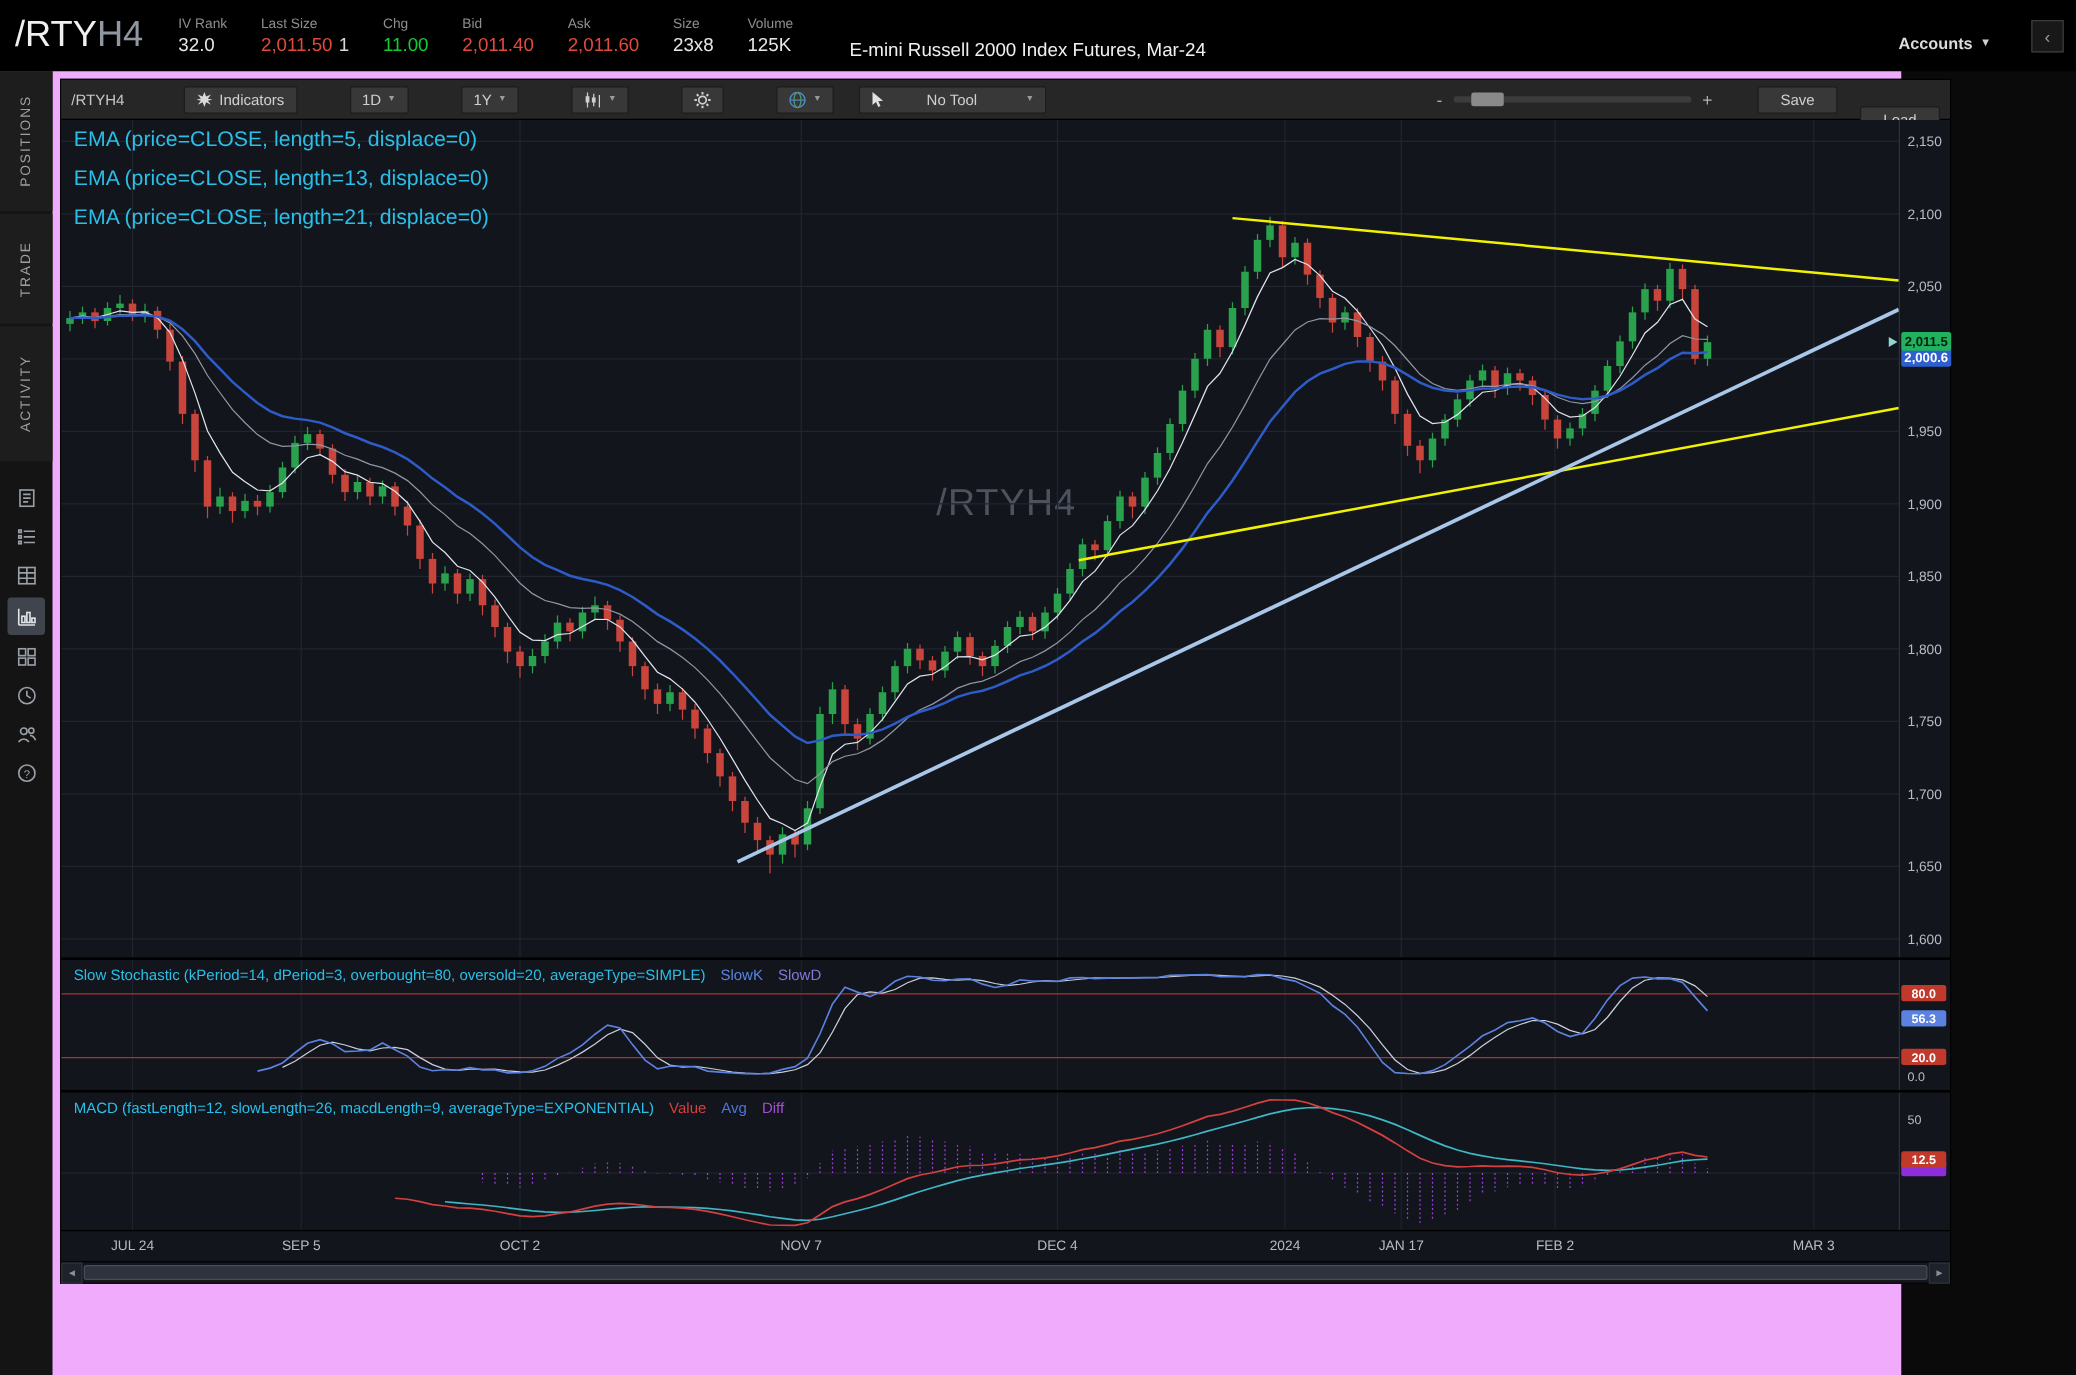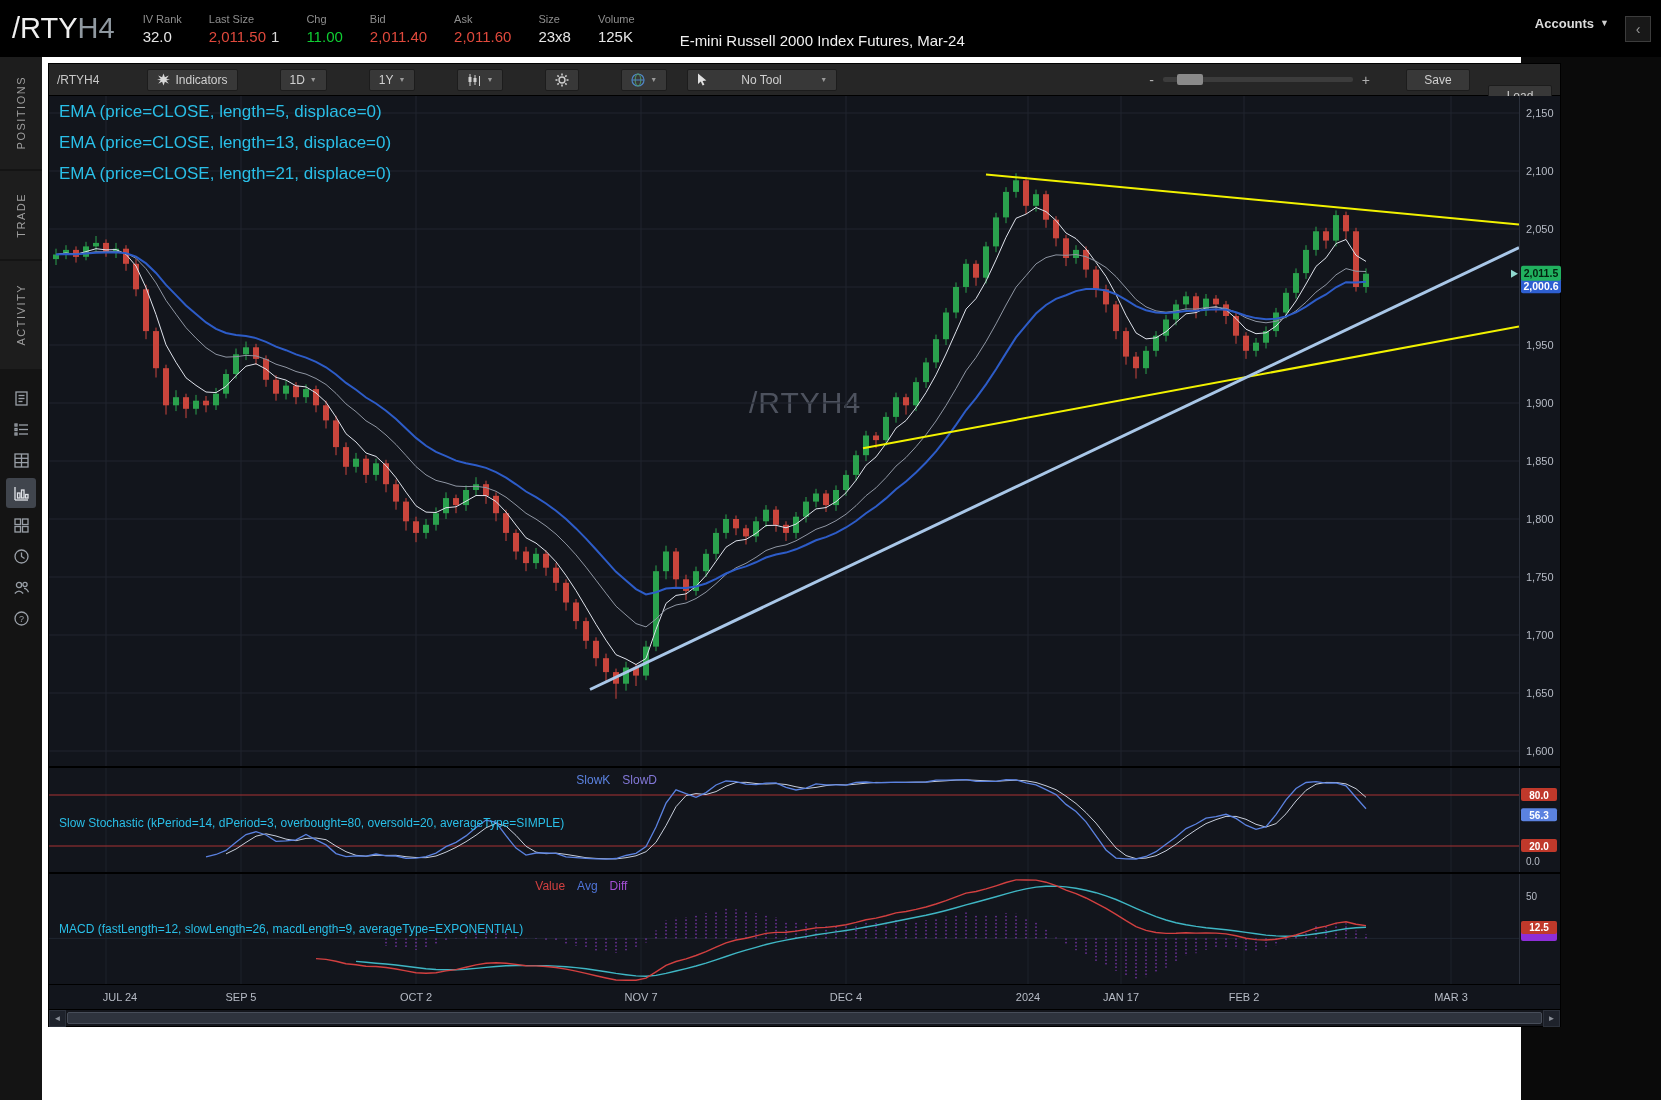--- a/index.html
+++ b/index.html
@@ -1,33 +1,33 @@
 <!DOCTYPE html>
 <html><head>
 <meta charset="utf-8">
 <style>
   * { margin:0; padding:0; box-sizing:border-box; }
   html,body { background:#0a0a0a; }
   body { font-family:"Liberation Sans", sans-serif; width:1661px; height:1100px; overflow:hidden; cursor:default; user-select:none; }
-  .page { position:relative; width:1521px; height:1100px; background:#ffffff; }
+  .page { position:relative; width:1521px; height:1100px; background:#f0abfc; }
 
   
   .header { position:absolute; left:0; top:0; width:1661px; height:57px; background:#000; display:flex; align-items:center; padding:0 10px 0 12px; }
   .sym { font-size:29px; letter-spacing:0; margin-right:28px; white-space:nowrap; }
   .sym .s1 { color:#f0f0f0; }
   .sym .s2 { color:#8f98a0; }
   .hcol { display:flex; flex-direction:column; margin-right:27px; }
   .hlabel { font-size:11px; color:#8e8e8e; white-space:nowrap; }
   .hval { font-size:15px; margin-top:3px; white-space:nowrap; }
   .v-white { color:#e6e6e6; }
   .v-red { color:#e0493c; }
   .v-green { color:#0fce33; }
   .v-dim { color:#d8d8d8; margin-left:5px; }
   .desc { font-size:15px; color:#f0f0f0; align-self:flex-end; margin:0 0 8px 18px; white-space:nowrap; }
-  .hright { margin-left:auto; display:flex; align-items:flex-start; gap:16px; }
+  .hright { margin-left:auto; display:flex; align-items:flex-end; gap:32px; }
   .accounts { font-size:13px; font-weight:bold; color:#dcdcdc; display:flex; align-items:center; gap:6px; }
   .caret { font-size:7px; color:#9a9a9a; }
   .accounts .caret { font-size:9px; color:#cfcfcf; }
   .collapse-box { width:26px; height:26px; border:1px solid #3c3c3c; background:#181818; color:#9a9a9a; display:flex; align-items:center; justify-content:center; font-size:14px; }
 
   
   .sidebar { position:absolute; left:0; top:57px; width:42px; height:1043px; background:#141414; }
   .side-tab { width:42px; background:#1d1d1d; margin-bottom:2px; display:flex; align-items:center; justify-content:center; }
   .side-tab span { writing-mode:vertical-rl; transform:rotate(180deg); font-size:11px; color:#9f9f9f; letter-spacing:1.5px; }
   .t1 { height:112px; } .t2 { height:88px; } .t3 { height:108px; }
@@ -51,21 +51,21 @@
   .zoom-handle { position:absolute; left:14px; top:-3px; width:26px; height:11px; background:#8a8a8a; border-radius:2px; }
   .tb-save { margin-left:30px; width:64px; justify-content:center; }
   .tb-load { margin-left:12px; width:64px; justify-content:center;margin-top:32px; }
 
   .chart-area { position:relative; height:670px; background:#12151c; }
   .chart-area svg, .subpanel svg { position:absolute; left:0; top:0; }
   .watermark { position:absolute; left:700px; top:290px; font-size:30px; letter-spacing:1px; color:rgba(150,158,175,0.45); }
   .study-labels { position:absolute; left:10px; top:6px; z-index:3; }
   .study-line { font-size:17px; color:#29bfe8; margin-bottom:11px; white-space:nowrap; }
   .sub-label-row { position:absolute; left:10px; top:5px; z-index:3; display:flex; gap:12px; font-size:12px; white-space:nowrap; }
-  .lbl-cyan { color:#29bfe8;margin-top:43px; }
+  .lbl-cyan { color:#29bfe8; }
   .lbl-slowk { color:#5b82e0; }
   .lbl-slowd { color:#8378d8; }
   .lbl-value { color:#d24040; }
   .lbl-avg { color:#4f74d8; }
   .lbl-diff { color:#a44fd4; }
 
   .subpanel { position:relative; background:#12151c; border-top:2px solid #000; }
   .stoch { height:106px; }
   .macd { height:112px; }
 
@@ -777,21 +777,21 @@
         </svg>
       <div class="sub-label-row">
         <span class="lbl-cyan">MACD (fastLength=12, slowLength=26, macdLength=9, averageType=EXPONENTIAL)</span>
         <span class="lbl-value">Value</span>
         <span class="lbl-avg">Avg</span>
         <span class="lbl-diff">Diff</span>
       </div>
     </div>
 
     <div class="time-axis" id="time-axis">
-        <span class="time-tick" style="left: 71px;">JUL 24</span>
+        <span class="time-tick" style="left: 57px;">JUL 24</span>
         <span class="time-tick" style="left: 192px;">SEP 5</span>
         <span class="time-tick" style="left: 367px;">OCT 2</span>
         <span class="time-tick" style="left: 592px;">NOV 7</span>
         <span class="time-tick" style="left: 797px;">DEC 4</span>
         <span class="time-tick" style="left: 979px;">2024</span>
         <span class="time-tick" style="left: 1072px;">JAN 17</span>
         <span class="time-tick" style="left: 1195px;">FEB 2</span>
         <span class="time-tick" style="left: 1402px;">MAR 3</span>
       </div>
 

